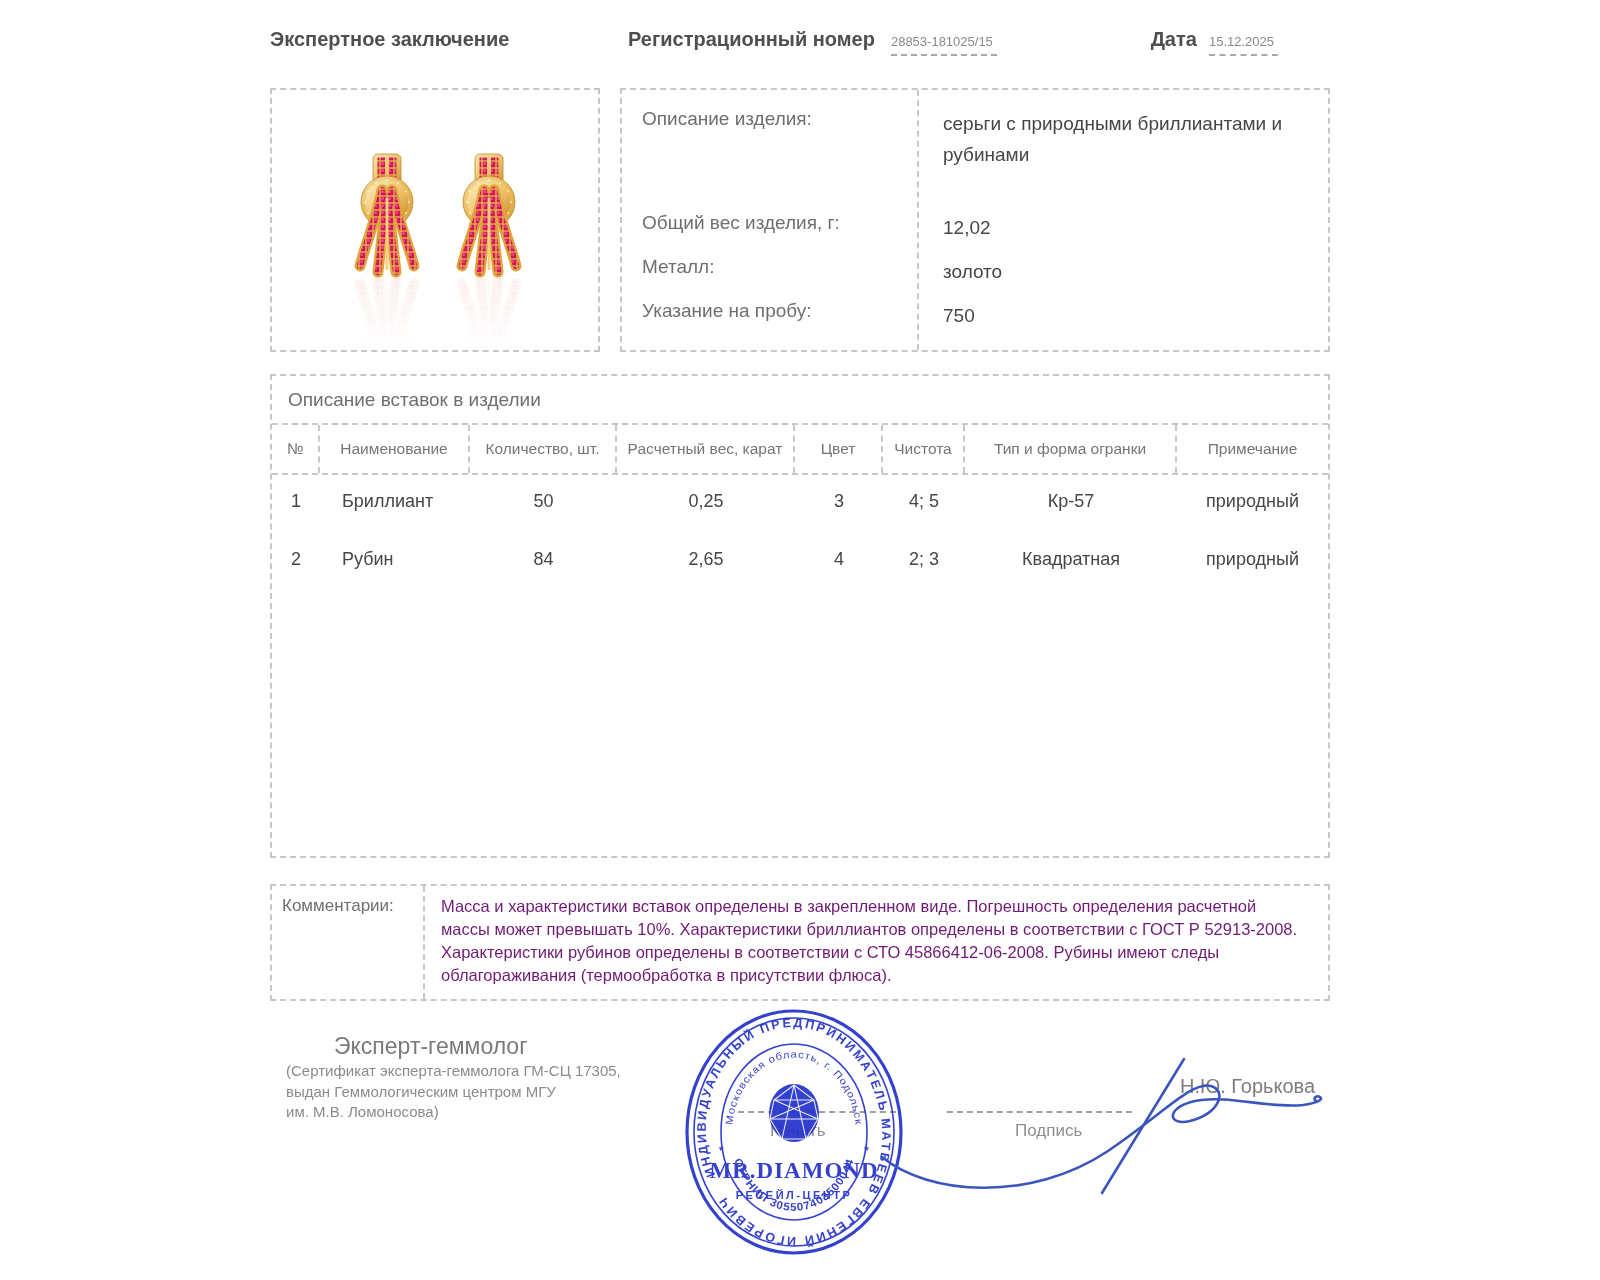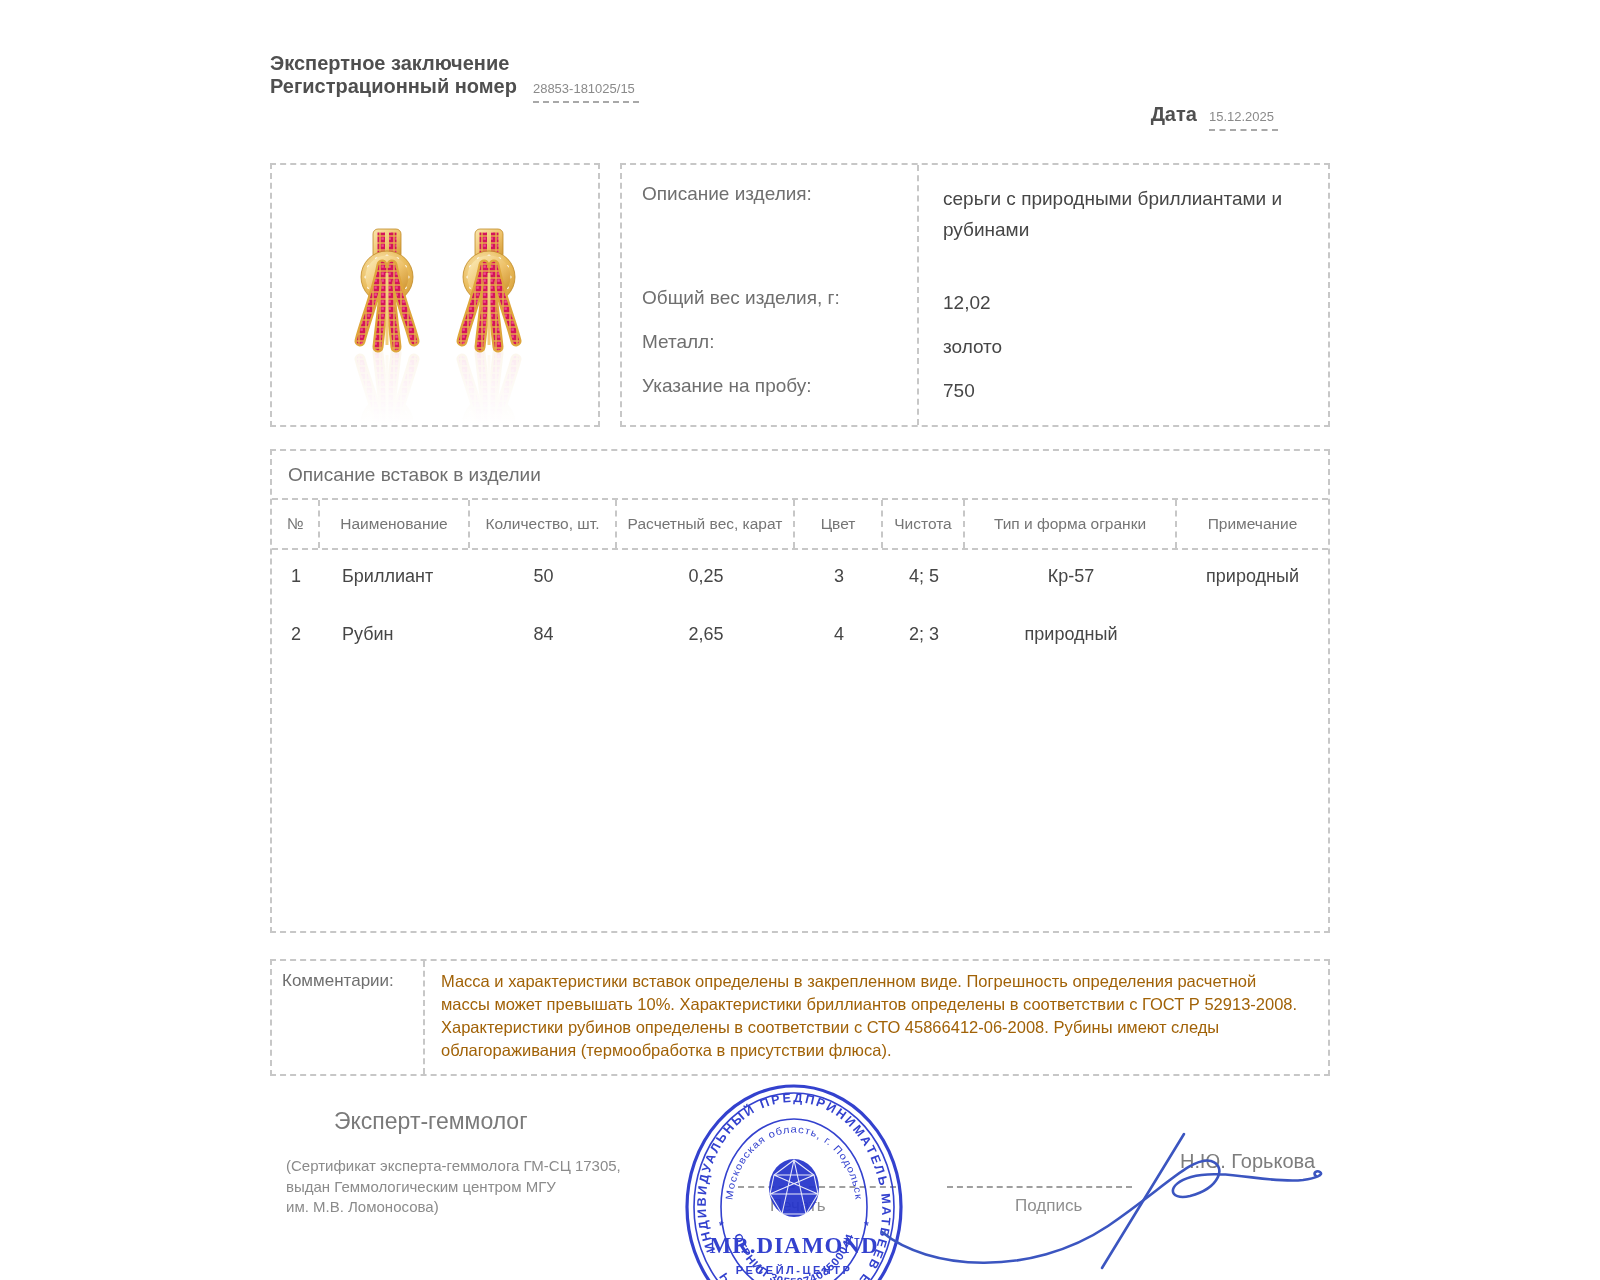--- a/index.html
+++ b/index.html
@@ -1,21 +1,21 @@
 <!DOCTYPE html>
 <html><head>
 <meta charset="utf-8">
 <style>
   html,body{margin:0;padding:0;background:#fff;}
   .page{position:relative;width:1600px;height:1280px;background:#fff;overflow:hidden;
         font-family:"Liberation Sans","DejaVu Sans",sans-serif;color:#4a4a4a;}
   .content{position:absolute;left:270px;top:0;width:1060px;}
 
   
-  .hdr{display:flex;align-items:baseline;margin-top:52px;flex-direction:column;}
+  .hdr{display:flex;align-items:baseline;margin-top:28px;}
   .hdr-title{width:358px;font-size:20px;font-weight:700;color:#4f4f4f;}
   .hdr-group{display:flex;align-items:baseline;}
   .hdr-label{font-size:20px;font-weight:700;color:#4f4f4f;margin-right:16px;}
   .hdr-val{font-size:13px;color:#8a8a8a;border-bottom:2px dashed #a8a8a8;padding:0 4px 5px 0;}
   .hdr-date{margin-left:auto;margin-right:52px;display:flex;align-items:baseline;}
   .hdr-date .hdr-label{margin-right:12px;}
 
   
   .dbox{border:2px dashed #c7c7c7;background:#fff;box-sizing:border-box;}
 
@@ -38,26 +38,26 @@
                 border-right:2px dashed #c7c7c7;}
   .ins-head>div:last-child{border-right:none;}
   .ins-row>div{padding-top:16px;height:42px;text-align:center;font-size:18px;color:#464646;}
   .ins-row .cell-name{text-align:left;padding-left:22px;}
   .ins-spacer{height:265px;}
 
   
   .comments{margin-top:26px;display:flex;justify-content:flex-end;}
   .com-label{width:153px;flex:none;border-right:2px dashed #c7c7c7;
              padding:10px 0 10px 10px;font-size:17px;color:#6f6f6f;box-sizing:border-box;}
-  .com-text{flex:1;padding:9px 30px 12px 16px;font-size:16.5px;line-height:23px;color:#a16207;}
+  .com-text{flex:1;padding:9px 30px 12px 16px;font-size:16.5px;line-height:23px;color:#701a75;}
 
   
   .signing{position:relative;height:270px;margin-top:10px;}
   .expert-title{position:absolute;left:16px;top:22px;font-size:23px;color:#7a7a7a;margin-left:48px;}
-  .cert{position:absolute;left:16px;top:50px;font-size:15px;line-height:20.5px;color:#8b8b8b;margin-top:20px;}
+  .cert{position:absolute;left:16px;top:50px;font-size:15px;line-height:20.5px;color:#8b8b8b;}
   .expert-name{position:absolute;left:910px;top:64px;font-size:20px;color:#7d7d7d;}
   .sig-line{position:absolute;top:100px;border-top:2px dashed #9f9f9f;}
   .seal-line{left:468px;width:158px;}
   .sign-line{left:677px;width:185px;}
   .sig-label{position:absolute;top:110px;font-size:17px;color:#8f8f8f;}
   .seal-label{left:500px;}
   .sign-label{left:745px;}
   .stamp-svg{position:absolute;left:408px;top:-8px;width:232px;height:258px;opacity:.93;}
   .signature-svg{position:absolute;left:598px;top:42px;width:520px;height:160px;}
 </style>
@@ -189,20 +189,21 @@
       <div>Кр-57</div>
       <div>природный</div>
     </div>
     <div class="ins-grid ins-row">
       <div>2</div>
       <div class="cell-name">Рубин</div>
       <div>84</div>
       <div>2,65</div>
       <div>4</div>
       <div>2; 3</div>
+      <div>Квадратная</div>
       <div>природный</div>
     </div>
     <div class="ins-spacer"></div>
   </div>
 
   <div class="comments dbox">
     <div class="com-label">Комментарии:</div>
     <div class="com-text">Масса и характеристики вставок определены в закрепленном виде. Погрешность определения расчетной массы может превышать 10%. Характеристики бриллиантов определены в соответствии с ГОСТ Р 52913-2008. Характеристики рубинов определены в соответствии с СТО 45866412-06-2008. Рубины имеют следы облагораживания (термообработка в присутствии флюса).</div>
   </div>
 

